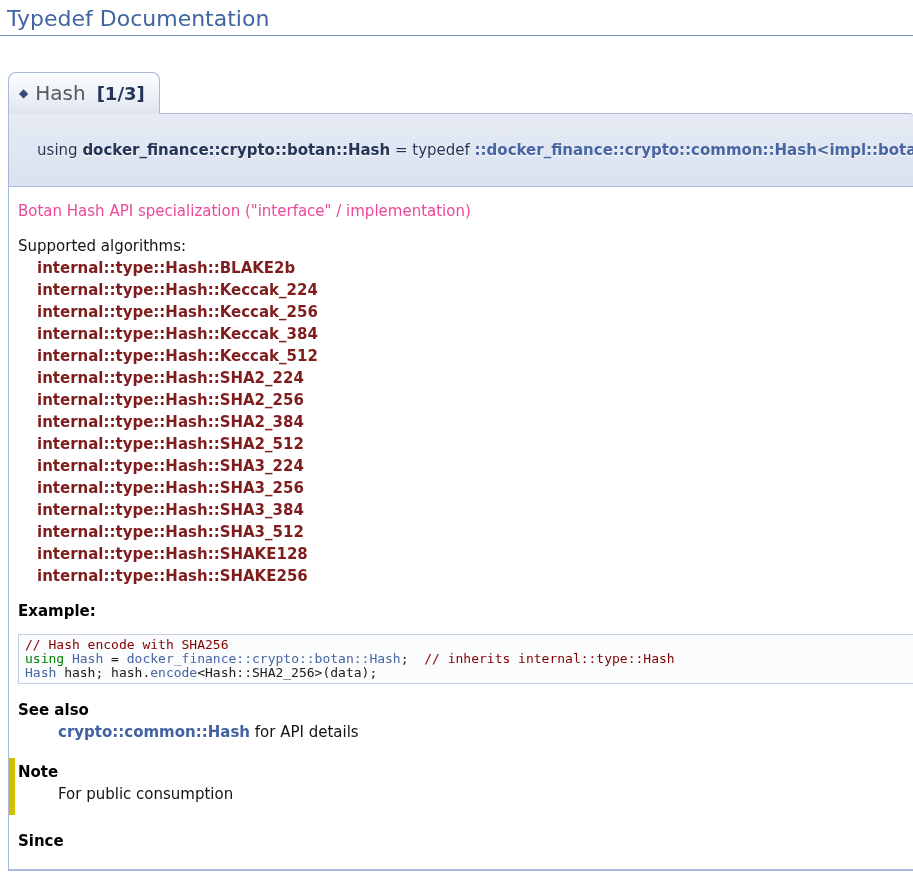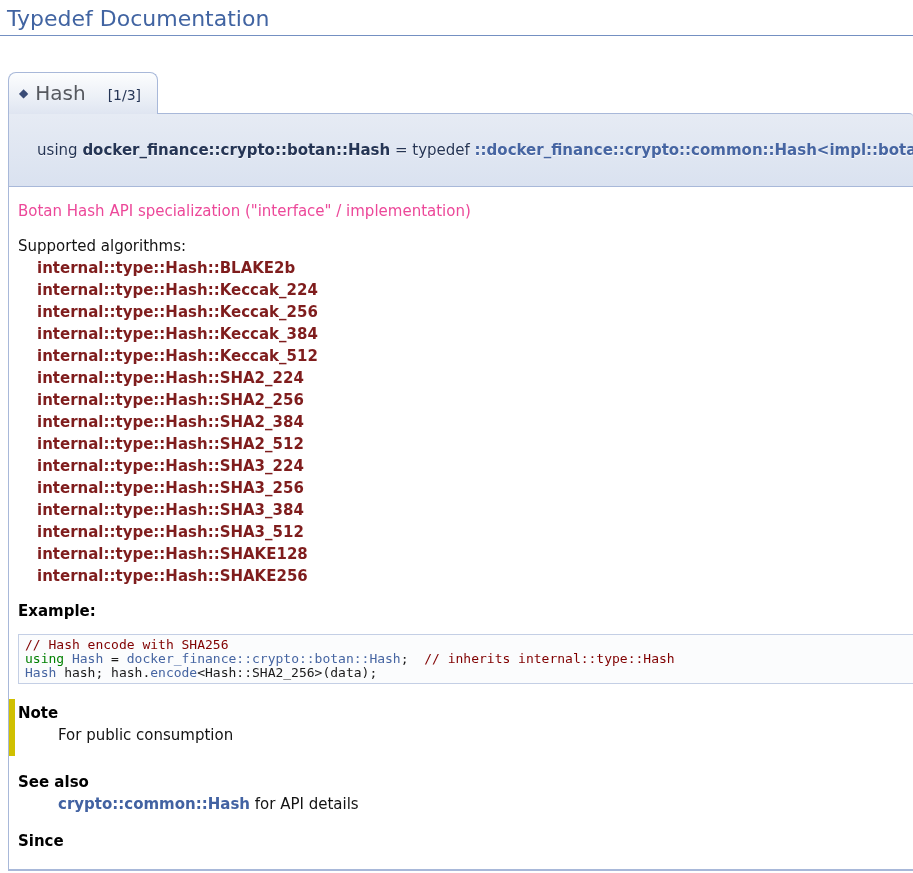--- a/index.html
+++ b/index.html
@@ -19,21 +19,21 @@
   .memtitle{
     display:inline-block;box-sizing:border-box;
     margin:0 0 -1px 0;padding:8px 14px 9px 10px;min-width:150px;
     border:1px solid #A8B8D9;border-bottom:0;
     border-radius:8px 8px 0 0;
     background:linear-gradient(180deg,#FCFDFE 0%,#EDF1F7 55%,#DFE5F1 100%);
     position:relative;z-index:2;
   }
   .anchor-diamond{color:#3A4C77;font-size:12px;margin-right:7px;vertical-align:3px;cursor:pointer;}
   .member-title{font-size:20px;color:#56595F;}
-  .overload{font-size:14px;font-weight:normal;color:#253555;margin-left:22px;}
+  .overload{font-size:18px;font-weight:bold;color:#253555;margin-left:11px;}
   .memproto{
     position:relative;z-index:1;
     border:1px solid #A8B8D9;border-right:0;border-top-right-radius:4px;
     padding:9px 8px 9px 9px;
     background:linear-gradient(180deg,#E6EBF4,#DAE2F0);
     color:#253555;white-space:pre;overflow:hidden;
     text-shadow:0 1px 1px rgba(255,255,255,0.9);
   }
   .proto-name{font-weight:bold;color:#253555;}
   .proto-link{font-weight:bold;color:#4665A2;text-decoration:none;cursor:pointer;}
@@ -108,28 +108,28 @@
     </div>
 
     <p class="example-label">Example:</p>
 
     <div class="fragment">
       <div class="code-line"><span class="comment">// Hash encode with SHA256</span></div>
       <div class="code-line"><span class="keyword">using</span><span> </span><a class="code-link">Hash</a><span> = </span><a class="code-link">docker_finance::crypto::botan::Hash</a><span>;  </span><span class="comment">// inherits internal::type::Hash</span></div>
       <div class="code-line"><a class="code-link">Hash</a><span> hash; hash.</span><a class="code-link">encode</a><span>&lt;Hash::SHA2_256&gt;(data);</span></div>
     </div>
 
+    <dl class="section see">
+      <dt>See also</dt>
+      <dd><a class="see-link">crypto::common::Hash</a><span> for API details</span></dd>
+    </dl>
+
     <dl class="section note">
       <dt>Note</dt>
       <dd>For public consumption</dd>
-    </dl>
-
-    <dl class="section see">
-      <dt>See also</dt>
-      <dd><a class="see-link">crypto::common::Hash</a><span> for API details</span></dd>
     </dl>
 
     <dl class="section since">
       <dt>Since</dt>
 
     </dl>
 
   </div>
 </div>
 

